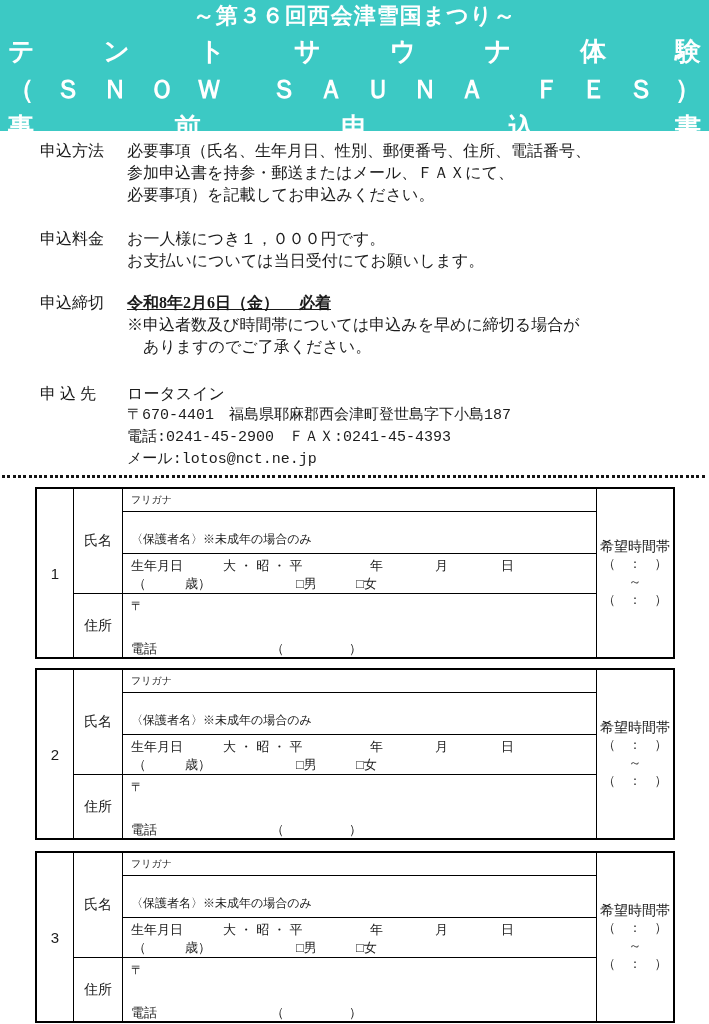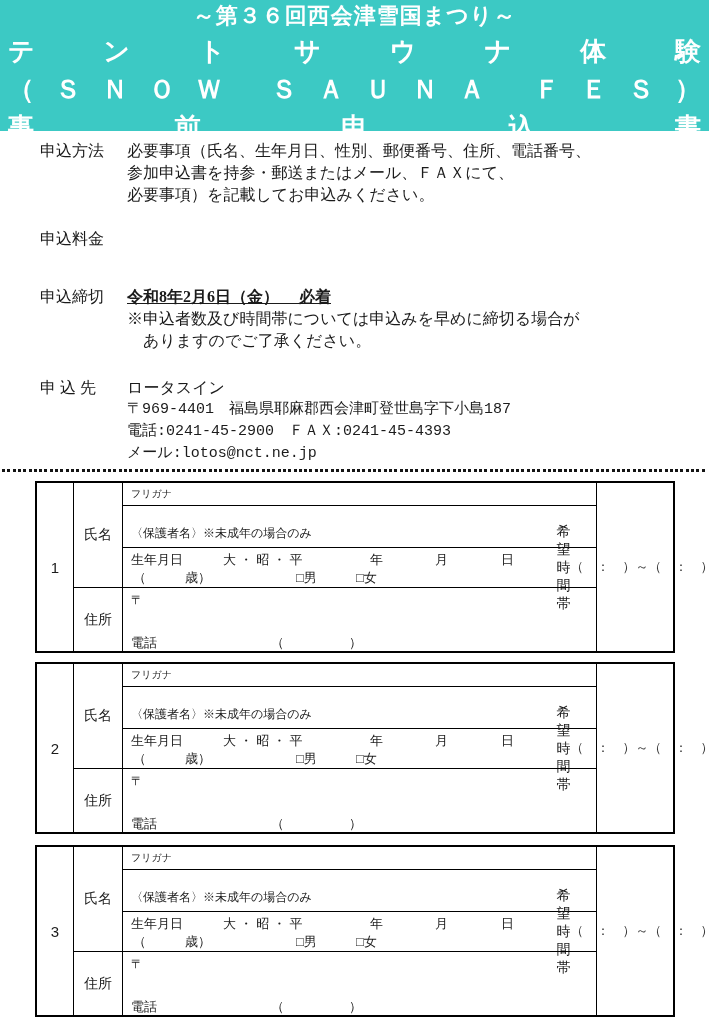--- a/index.html
+++ b/index.html
@@ -16,21 +16,21 @@
   .banner-line1 { text-align:center; font-size:22px; line-height:26px; letter-spacing:1px; }
   .banner-just  { display:flex; justify-content:space-between; font-size:26px; line-height:31px; }
   .banner-just span { white-space:pre; }
 
   
   .sections { padding:9px 18px 0 40px; font-size:16px; line-height:22px; }
   .section { display:flex; }
   .section-label { flex:0 0 87px; white-space:nowrap; }
   .section-body { flex:1; }
   .s1 { margin-bottom:22px; }
-  .s2 { margin-bottom:36px; }
+  .s2 { margin-bottom:20px; }
   .s3 { margin-bottom:25px; }
   .deadline { font-weight:bold; text-decoration:underline; }
   .indent1 { padding-left:16px; }
   .contact-mono { font-family:"Liberation Mono", monospace; font-size:15px; }
 
   
   .cutline {
     width:705px; height:3px; margin:4px 2px 0 2px;
     background:repeating-linear-gradient(90deg,#141414 0 3px,transparent 3px 5.3px);
   }
@@ -63,21 +63,21 @@
   .b-day   { left:378px; top:3px; }
   .b-age   { left:10px;  top:21px; }
   .b-male  { left:173px; top:21px; }
   .b-female{ left:233px; top:21px; }
   .cell-addr { grid-column:3; grid-row:4; position:relative; font-size:13px; }
   .cell-addr span { position:absolute; white-space:pre; }
   .a-postal { left:8px; top:4px; font-size:12px; }
   .a-phone  { left:8px; top:46px; }
   .a-paren  { left:148px; top:46px; }
   .cell-time { grid-column:4; grid-row:1/5; border-left:1px solid #000;
-    display:flex; flex-direction:row; align-items:center; justify-content:center;
+    display:flex; flex-direction:column; align-items:center; justify-content:center;
     font-size:13px; line-height:18px; color:#333; }
   .time-head { font-size:14px; color:#1b1b1b; }
 </style>
 </head>
 <body>
 
 <div class="banner" id="banner" style="background: rgb(60, 201, 196);">
   <div class="banner-line1">～第３６回西会津雪国まつり～</div>
   <div class="banner-just">
       <span>テ</span>
@@ -122,36 +122,40 @@
     <div class="section-label">申込方法</div>
     <div class="section-body">
       <div>必要事項（氏名、生年月日、性別、郵便番号、住所、電話番号、</div>
       <div>参加申込書を持参・郵送またはメール、ＦＡＸにて、</div>
       <div>必要事項）を記載してお申込みください。</div>
     </div>
   </div>
 
   <div class="section s2">
     <div class="section-label">申込料金</div>
+    <div class="section-body">
+      <div>お一人様につき１，０００円です。</div>
+      <div>お支払いについては当日受付にてお願いします。</div>
+    </div>
   </div>
 
   <div class="section s3">
     <div class="section-label">申込締切</div>
     <div class="section-body">
       <div class="deadline">令和8年2月6日（金）　 必着</div>
       <div>※申込者数及び時間帯については申込みを早めに締切る場合が</div>
       <div class="indent1">ありますのでご了承ください。</div>
     </div>
   </div>
 
   <div class="section s4">
     <div class="section-label">申 込 先</div>
     <div class="section-body">
       <div>ロータスイン</div>
-      <div class="contact-mono">〒969-4401　福島県耶麻郡西会津町登世島字下小島187</div>
+      <div class="contact-mono">〒670-4401　福島県耶麻郡西会津町登世島字下小島187</div>
       <div class="contact-mono">電話:0241-45-2900　ＦＡＸ:0241-45-4393</div>
       <div class="contact-mono">メール:lotos@nct.ne.jp</div>
     </div>
   </div>
 
 </div>
 
 <div class="cutline"></div>
 
 <div class="tables">

